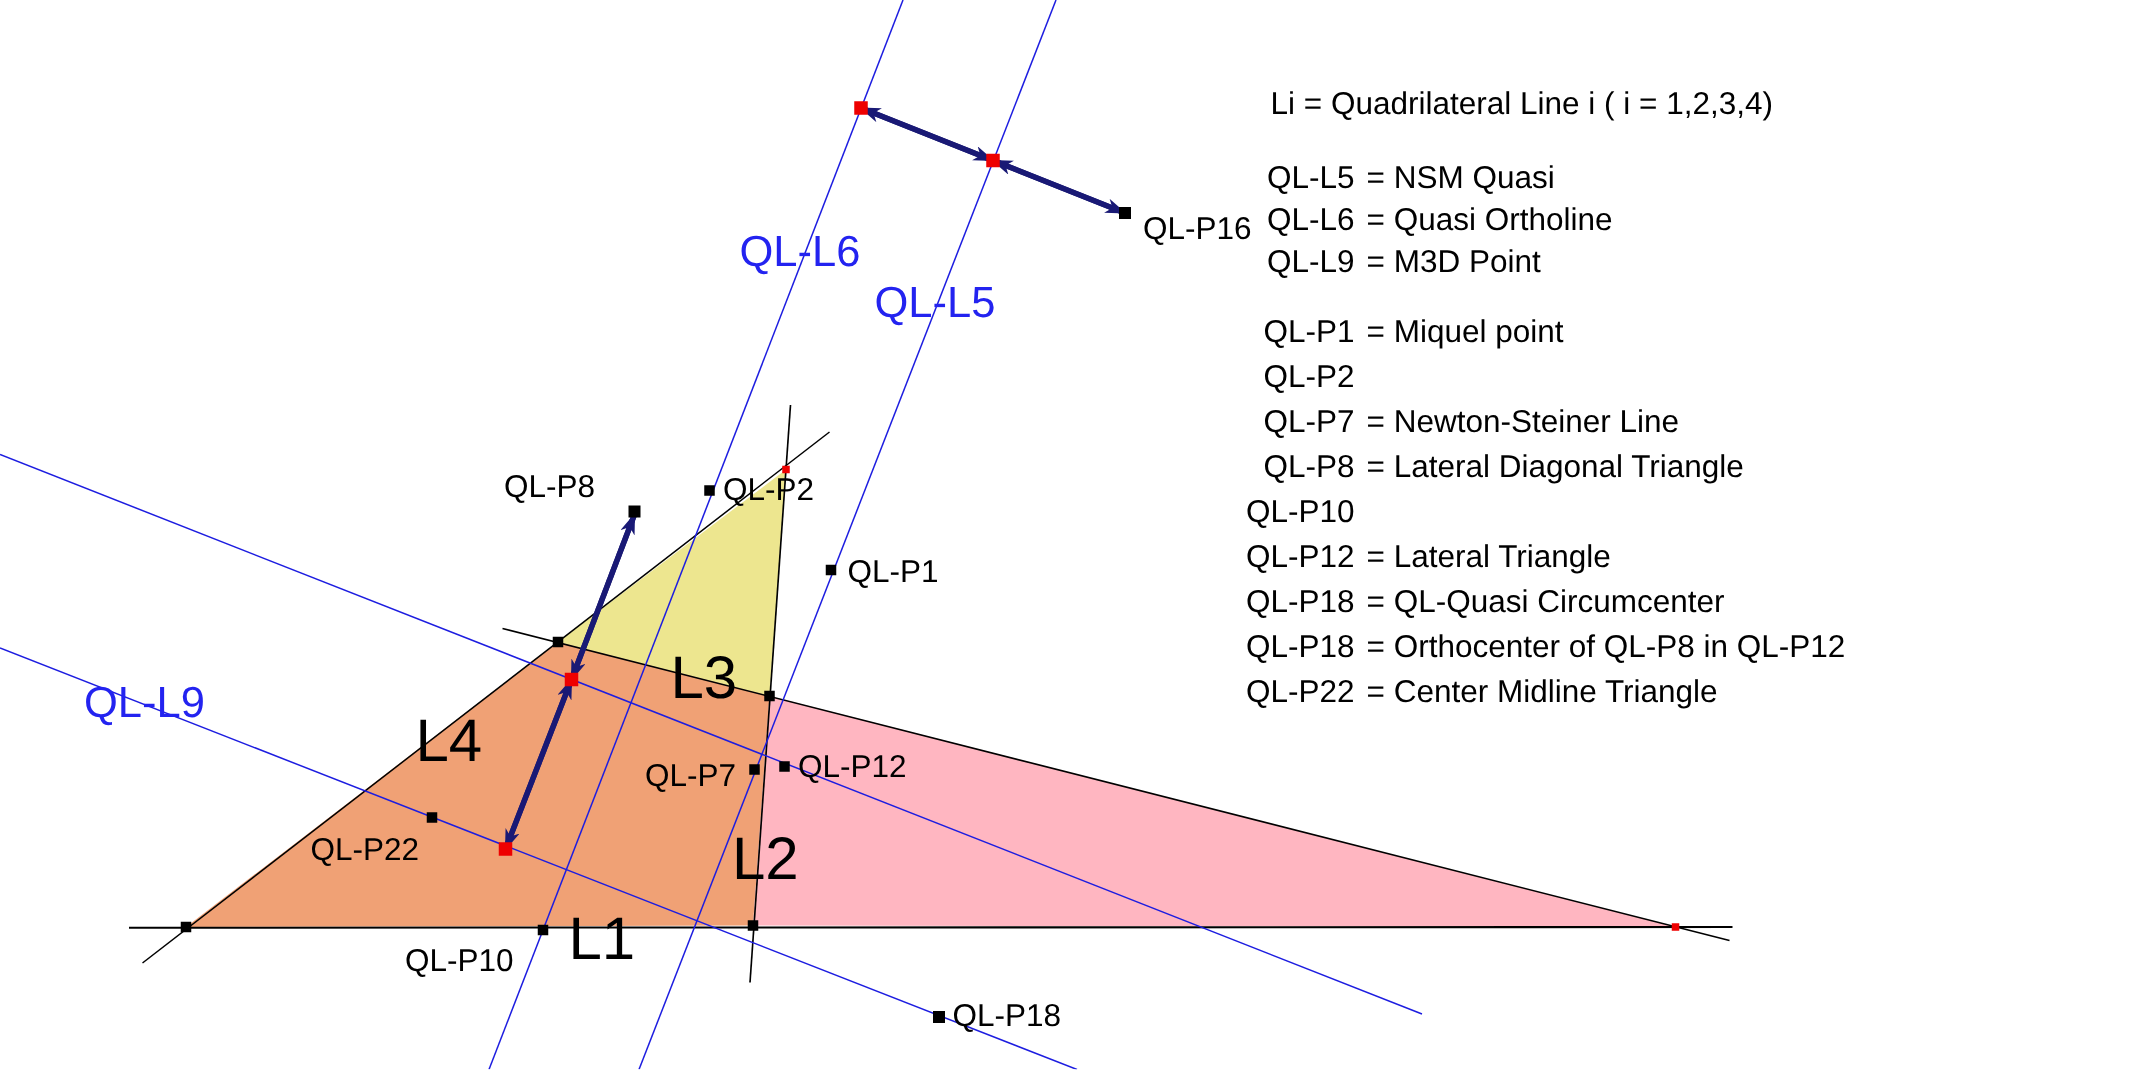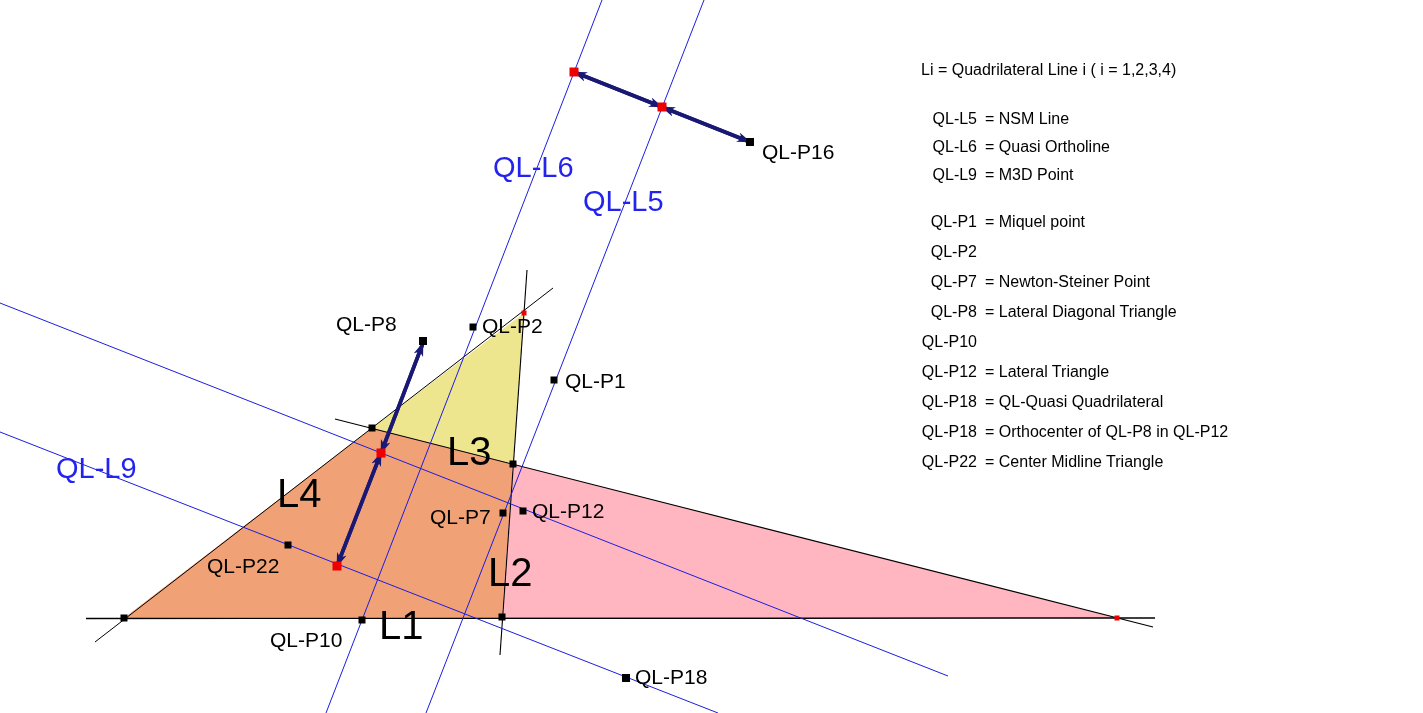--- a/index.html
+++ b/index.html
@@ -11,22 +11,22 @@
     font-family:"Liberation Sans","DejaVu Sans",sans-serif;
   }
   .stage svg{position:absolute;left:0;top:0;}
   
   text{fill:#000;font-family:"Liberation Sans","DejaVu Sans",sans-serif;}
   text.pt{font-size:21px;}
   text.big{font-size:40px;}
   text.blue{font-size:29px;fill:#2323f0;}
   
   .legend{
-    position:absolute;left:901px;top:60px;width:480px;
-    font-size:16px;color:#000;
+    position:absolute;left:827px;top:60px;width:480px;
+    font-size:21px;color:#000;
   }
   .legend-title{margin:0 0 25px 20px;line-height:20px;}
   .legend-group{margin:0;}
   .legend-group.lines .lrow{line-height:28px;}
   .legend-group.points .lrow{line-height:30px;}
   .legend-group.lines{margin-bottom:18px;}
   .lrow{display:grid;grid-template-columns:76px auto;column-gap:8px;}
   .lname{text-align:right;white-space:nowrap;}
   .ldesc{white-space:nowrap;}
 </style>
@@ -104,57 +104,57 @@
         <text x="583" y="211" class="blue">QL-L5</text>
         <text x="56" y="478" class="blue">QL-L9</text>
       </g>
   </svg>
 
   <div class="legend">
     <div class="legend-title">Li = Quadrilateral Line i ( i = 1,2,3,4)</div>
     <div class="legend-group lines" id="legend-lines">
         <div class="lrow">
           <span class="lname">QL-L5</span>
-          <span class="ldesc">= NSM Line</span>
+          <span class="ldesc">= NSM Quasi</span>
         </div>
         <div class="lrow">
           <span class="lname">QL-L6</span>
           <span class="ldesc">= Quasi Ortholine</span>
         </div>
         <div class="lrow">
           <span class="lname">QL-L9</span>
           <span class="ldesc">= M3D Point</span>
         </div>
       </div>
     <div class="legend-group points" id="legend-points">
         <div class="lrow">
           <span class="lname">QL-P1</span>
           <span class="ldesc">= Miquel point</span>
         </div>
         <div class="lrow">
           <span class="lname">QL-P2</span>
         </div>
         <div class="lrow">
           <span class="lname">QL-P7</span>
-          <span class="ldesc">= Newton-Steiner Point</span>
+          <span class="ldesc">= Newton-Steiner Line</span>
         </div>
         <div class="lrow">
           <span class="lname">QL-P8</span>
           <span class="ldesc">= Lateral Diagonal Triangle</span>
         </div>
         <div class="lrow">
           <span class="lname">QL-P10</span>
         </div>
         <div class="lrow">
           <span class="lname">QL-P12</span>
           <span class="ldesc">= Lateral Triangle</span>
         </div>
         <div class="lrow">
           <span class="lname">QL-P18</span>
-          <span class="ldesc">= QL-Quasi Quadrilateral</span>
+          <span class="ldesc">= QL-Quasi Circumcenter</span>
         </div>
         <div class="lrow">
           <span class="lname">QL-P18</span>
           <span class="ldesc">= Orthocenter of QL-P8 in QL-P12</span>
         </div>
         <div class="lrow">
           <span class="lname">QL-P22</span>
           <span class="ldesc">= Center Midline Triangle</span>
         </div>
       </div>

